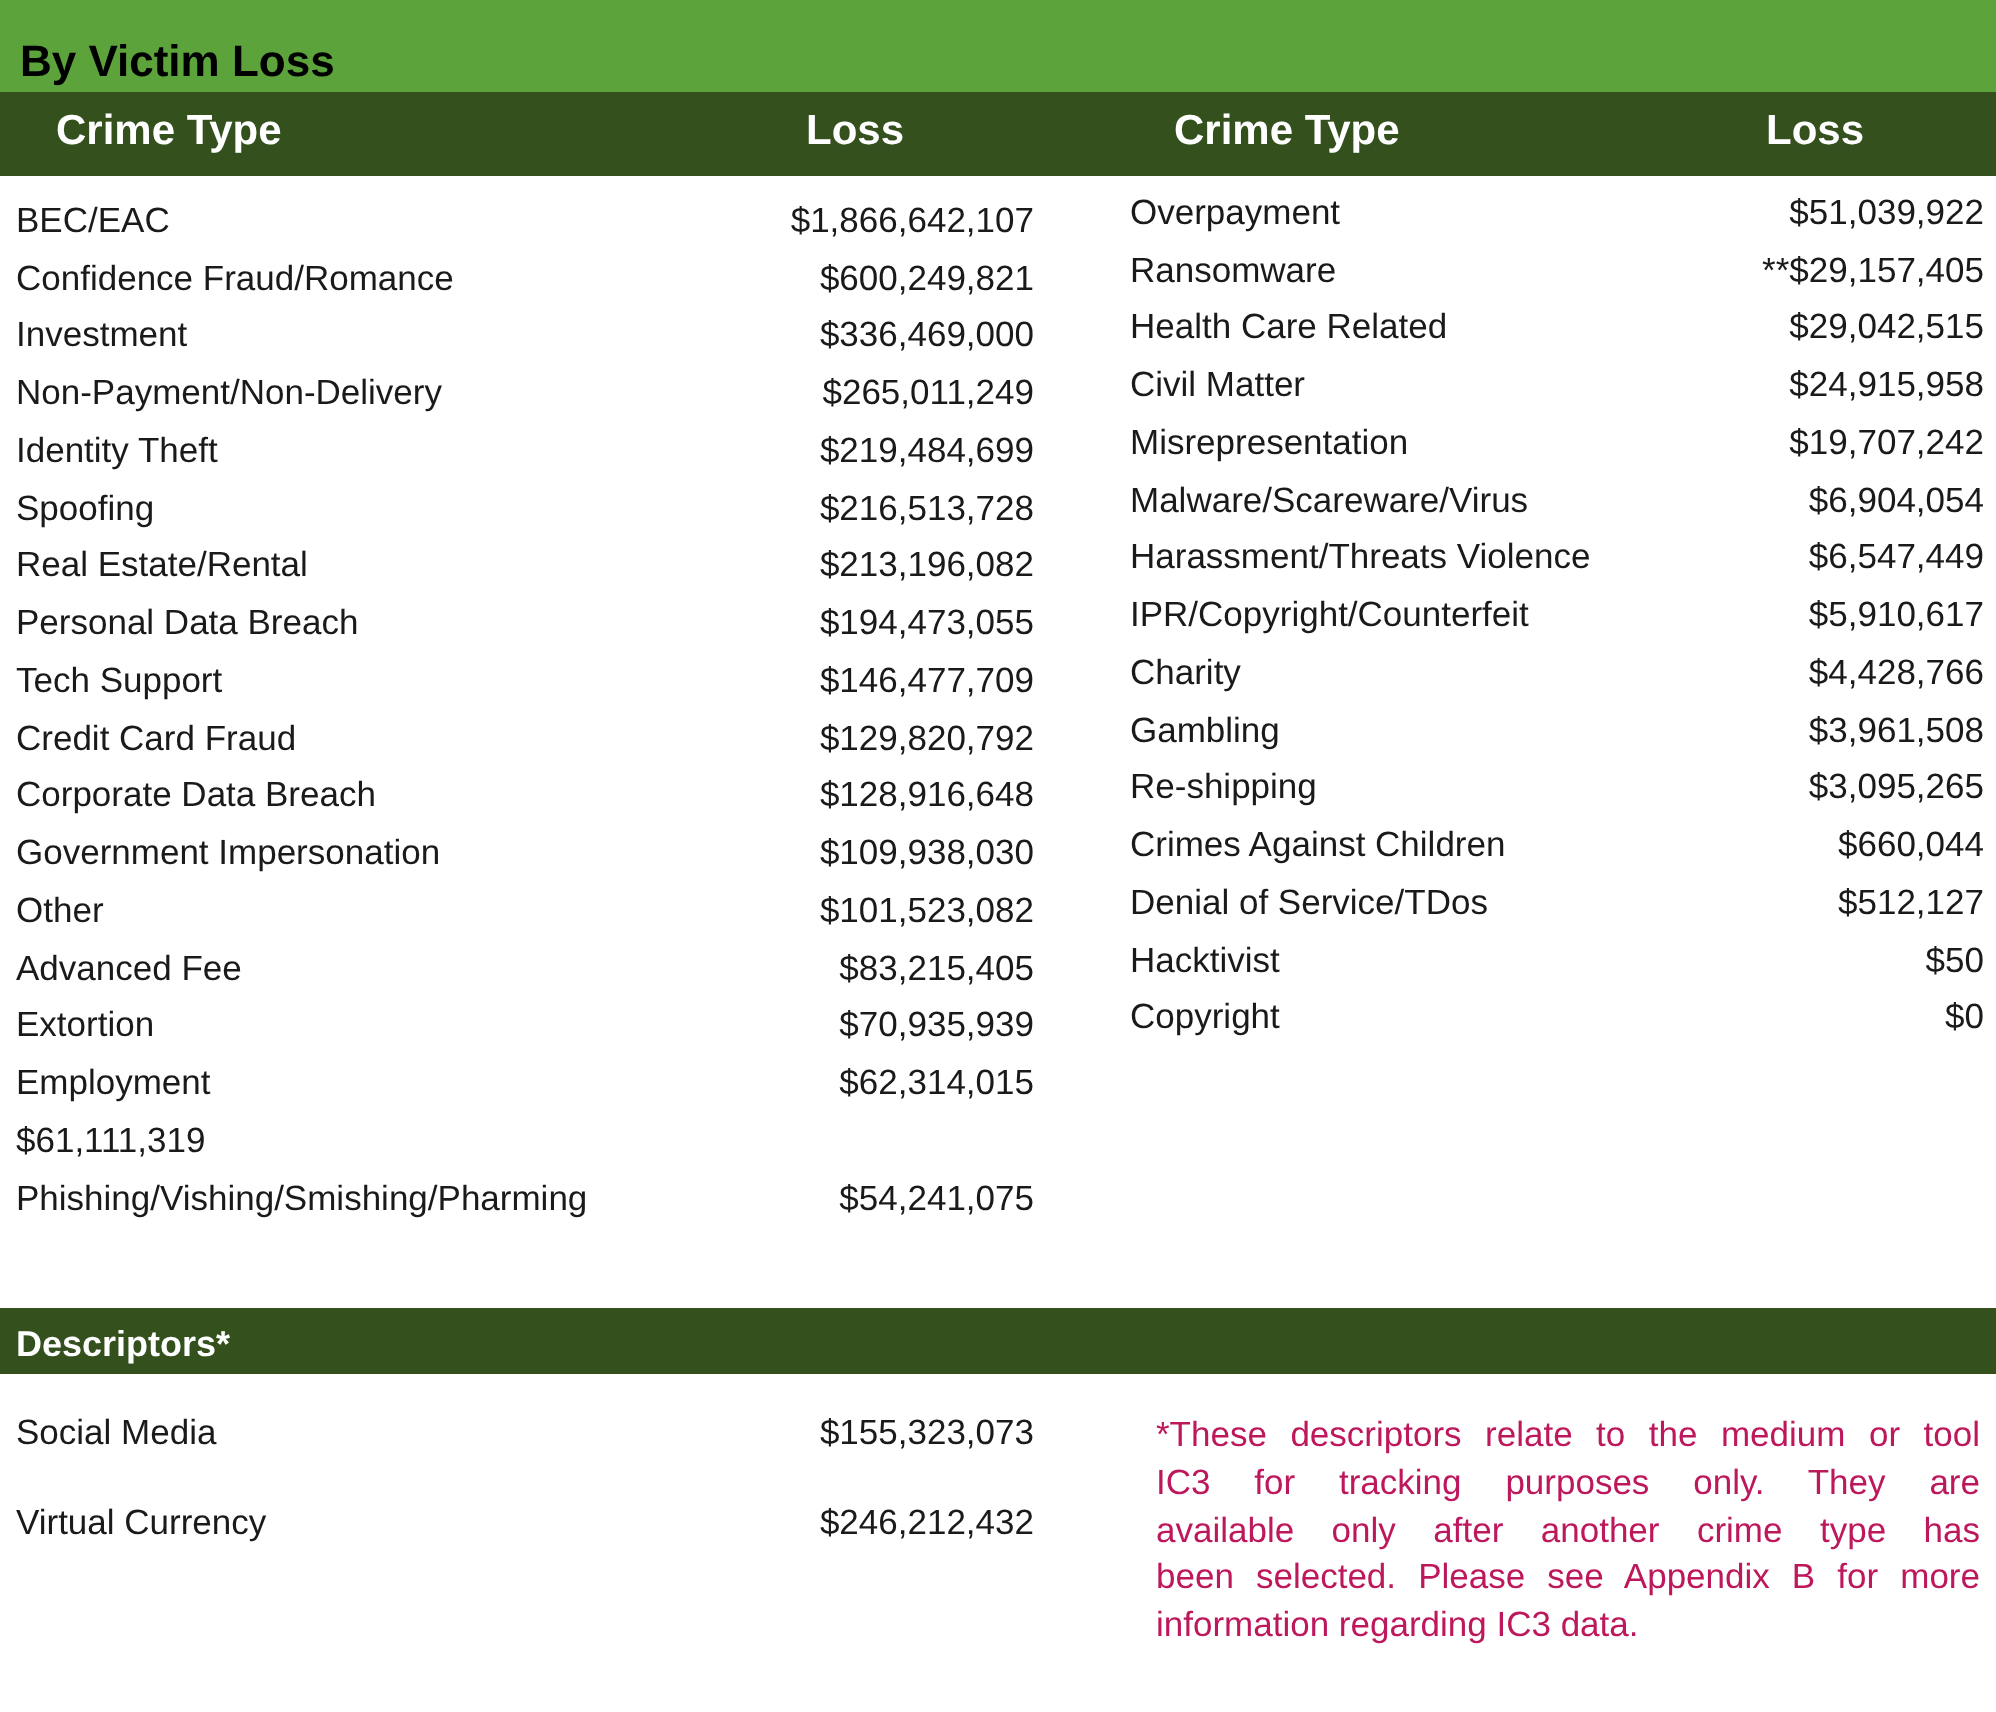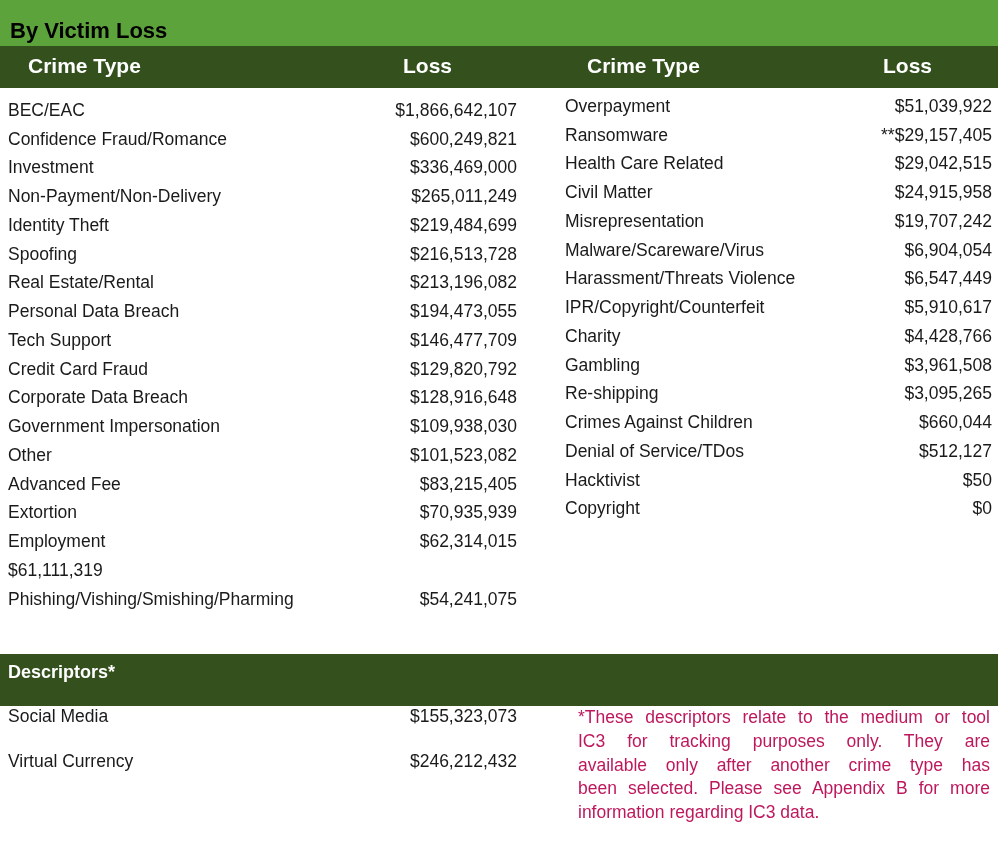--- a/index.html
+++ b/index.html
@@ -43,21 +43,21 @@
   .tbody.right { left: 565px; width: 427px; }
   .trow {
     display: flex; align-items: center; justify-content: space-between;
     height: 28.76px; font-size: 17.5px; white-space: nowrap;
   }
   .tbody.left .trow { padding-left: 8px; align-items: flex-end; }
   .cell-loss { text-align: right; }
 
   
   .desc-band {
-    position: absolute; left: 0; top: 654px; width: 998px; height: 52px;
+    position: absolute; left: 0; top: 654px; width: 998px; height: 33px;
     background: var(--dark-green, #33501D);
     color: #ffffff; font-weight: bold; font-size: 18px;
     padding: 8px 0 0 8px;
   }
   .desc-rows {
     position: absolute; left: 0; top: 694px; width: 517px;
   }
   .desc-rows .trow { height: 45px; padding-left: 8px; }
 
   

